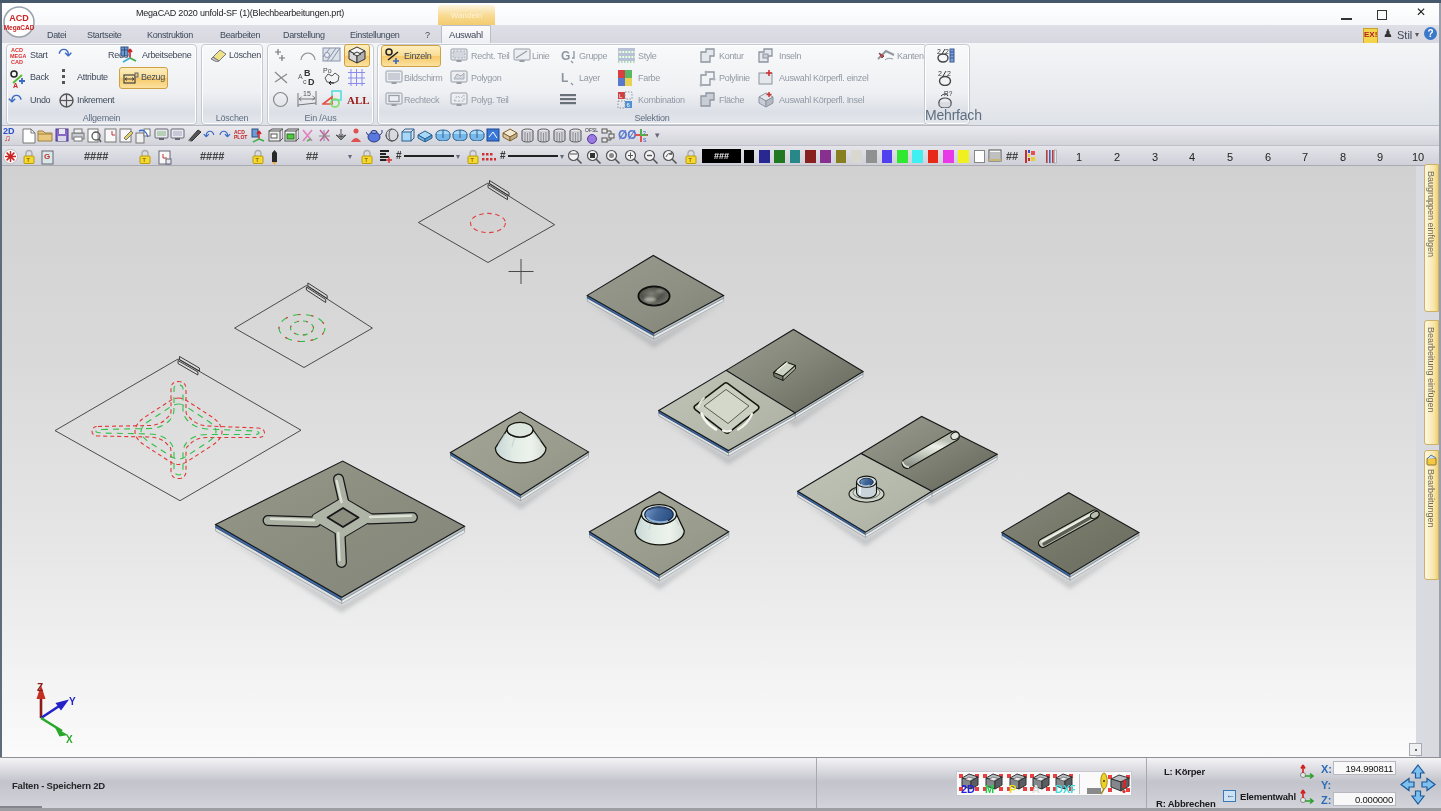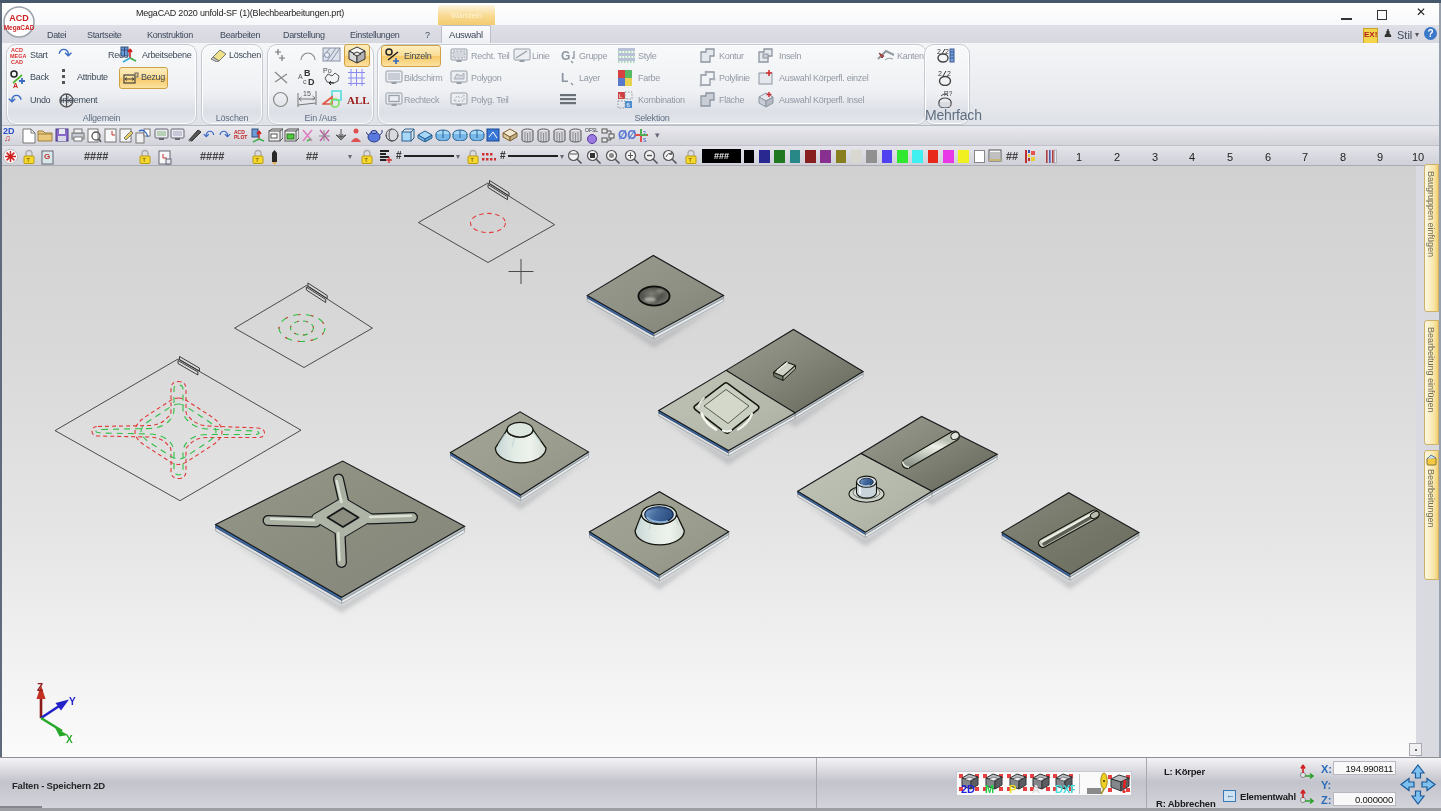--- a/index.html
+++ b/index.html
@@ -15,21 +15,21 @@
 #title-text { left:110px; top:8px; width:260px; font-size:9px; letter-spacing:-0.2px; color:#1d1d1f; text-align:center; white-space:nowrap; }
 .winbtn { top:2px; width:30px; height:20px; font-size:13px; color:#333; text-align:center; line-height:20px; }
 
 #ctxtab { left:438px; top:5px; width:57px; height:20px; background:linear-gradient(#fcf4df,#f8d990 55%,#f3cc6e); border-radius:3px 3px 0 0; text-align:center; font-size:8px; color:rgba(255,252,240,0.75); line-height:22px; overflow:hidden;}
 
 #menubar { left:2px; top:25px; width:1437px; height:18px; background:linear-gradient(#dfdfe7,#d7d7e0); }
 .menuitem { top:30px; font-size:9px; letter-spacing:-0.35px; color:#3f4a5a; }
 #tab-active { left:441px; top:25px; width:50px; height:18px; background:linear-gradient(#fbfbfd,#eeeff3); border:1px solid #b9bec9; border-bottom:none; border-radius:2px 2px 0 0; text-align:center; font-size:9.5px; letter-spacing:-0.3px; color:#3f4a5a; line-height:17px; }
 
 #ribbon { left:2px; top:43px; width:1437px; height:83px; background:linear-gradient(#f4f5f7,#e9ebef 60%,#dfe2e8); border-bottom:1px solid #b6bac2; }
-.rgroup { position:absolute; top:0px; height:81px; background:linear-gradient(#f8f9fa,#eef0f3 60%,#dcdfe6 85%,#e4e7ec); border:1px solid #c5c9d1; border-radius:10px; box-shadow:inset 0 0 0 1px #ffffff; }
+.rgroup { position:absolute; top:0px; height:81px; background:linear-gradient(#f8f9fa,#eef0f3 60%,#dcdfe6 85%,#e4e7ec); border:1px solid #c5c9d1; border-radius:4px; box-shadow:inset 0 0 0 1px #ffffff; }
 .rcap { position:absolute; bottom:1px; left:0; width:100%; text-align:center; font-size:9px; letter-spacing:-0.2px; color:#5f6e80; }
 .rlabel { position:absolute; font-size:9px; letter-spacing:-0.3px; color:#3f4a5a; white-space:nowrap; }
 .rgray { color:#9299a4; }
 .hlbtn { position:absolute; background:linear-gradient(#fdeebf,#f9dc93 50%,#f7c968 51%,#fbe1a0); border:1px solid #cfa145; border-radius:3px; }
 
 #toolbar1 { left:2px; top:126px; width:1437px; height:20px; background:linear-gradient(#e9e9ee,#d3d4db); border-bottom:1px solid #c0c0c8; }
 #toolbar2 { left:2px; top:146px; width:1437px; height:20px; background:linear-gradient(#e4e4ea,#cfd0d8); border-bottom:1px solid #aaaab2; }
 
 #canvas { left:2px; top:166px; width:1414px; height:591px; background:linear-gradient(#d1d1d1 0%, #d9d9d9 32%, #e5e5e5 62%, #f5f5f5 90%, #fbfbfb 100%); }
 #dockstrip { left:1416px; top:166px; width:8px; height:591px; background:#dadae3; }
@@ -113,21 +113,21 @@
  <rect x="12" y="2" width="3" height="4" fill="#e8c87a" stroke="#666"></rect>
 </svg>
 <div class="rlabel" style="left:141px; top:72px;">Bezug</div>
 <div class="abs" style="left:8px; top:90px; font-size:17px; color:#3a6bc4;">↶</div>
 <div class="rlabel" style="left:30px; top:95px;">Undo</div>
 <svg class="abs" style="left:58px; top:92px;" width="17" height="17" viewBox="0 0 17 17">
  <circle cx="8.5" cy="8.5" r="6.5" fill="none" stroke="#555" stroke-width="1.4"></circle>
  <line x1="2" y1="8.5" x2="15" y2="8.5" stroke="#555" stroke-width="1.2"></line>
  <line x1="8.5" y1="2" x2="8.5" y2="15" stroke="#555" stroke-width="1.2"></line>
 </svg>
-<div class="rlabel" style="left:60px; top:95px;">Inkrement</div>
+<div class="rlabel" style="left:77px; top:95px;">Inkrement</div>
 
 <div class="rgroup" style="left:201px; top:44px; width:62px;">
       <div class="rcap">Löschen</div>
     </div>
 <svg class="abs" style="left:209px; top:49px;" width="18" height="13" viewBox="0 0 18 13">
  <polygon points="4,8 11,1 17,5 10,12" fill="#f0e28a" stroke="#777"></polygon>
  <polygon points="4,8 10,12 8,13 2,10" fill="#c8c8c8" stroke="#777"></polygon>
 </svg>
 <div class="rlabel" style="left:229px; top:50px;">Löschen</div>
 

